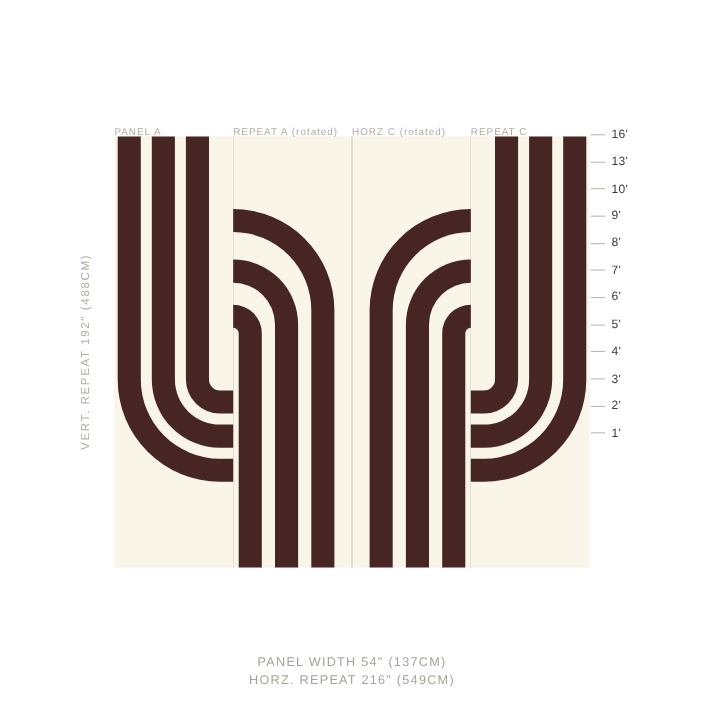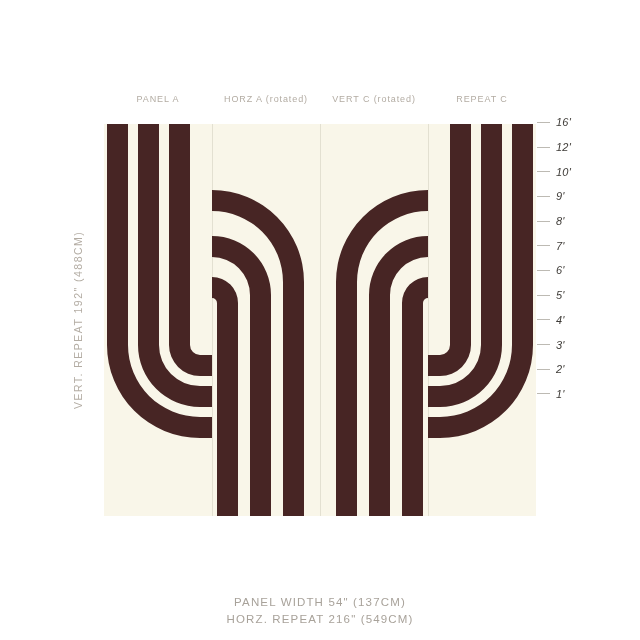--- a/index.html
+++ b/index.html
@@ -10,32 +10,31 @@
     font-family:"Liberation Sans", sans-serif;
     overflow:hidden;
   }
   
   .diagram-svg{position:absolute;left:0;top:0;}
   .panel-bg{fill:var(--panel_bg,#F9F6E9);}
   .divider{stroke:var(--divider,#E3E0D1);stroke-width:1;shape-rendering:crispEdges;}
   .stripes path{fill:var(--stripe,#472524);}
   
   .panel-label{
-    position:absolute;top:94px;width:108px;height:12px;
-    text-align:center;
+    position:absolute;top:115px;width:108px;height:12px;
     font-size:9px;letter-spacing:0.1em;
     color:var(--label_gray,#B3ACA3);
     white-space:nowrap;
   }
   .pl-0{left:104px;} .pl-1{left:212px;} .pl-2{left:320px;} .pl-3{left:428px;}
   
   .ruler{position:absolute;left:537px;top:110px;width:100px;}
   .tickrow{height:24.7px;display:flex;align-items:center;}
   .tick-line{width:13px;height:1px;background:var(--tick_line,#BDBAB3);margin-right:6px;flex:none;}
-  .tick-label{font-size:11px;color:var(--tick_label,#3E3B37);letter-spacing:0.02em;font-style:italic;}
+  .tick-label{font-size:11px;color:var(--tick_label,#3E3B37);letter-spacing:0.02em;}
   
   .vlabel{
     position:absolute;left:68px;top:124px;width:20px;height:392px;
     writing-mode:vertical-rl;transform:rotate(180deg);
     display:flex;align-items:center;justify-content:center;
     font-size:10.5px;letter-spacing:0.14em;
     color:var(--label_gray,#B3ACA3);white-space:nowrap;
   }
   
   .caption{
@@ -74,34 +73,34 @@
         <path d="M0 153 A26 26 0 0 1 26 179 V392 H5 V179 A5 5 0 0 0 0 174 Z"></path>
       </g>
     </defs>
     <use href="#pA" transform="translate(104 124)"></use>
     <use href="#pB" transform="translate(212 124)"></use>
     <use href="#pB" transform="translate(428 124) scale(-1 1)"></use>
     <use href="#pA" transform="translate(536 124) scale(-1 1)"></use>
   </svg>
 
   <div class="panel-label pl-0">PANEL A</div>
-  <div class="panel-label pl-1">HORZ A (rotated)</div>
-  <div class="panel-label pl-2">VERT C (rotated)</div>
+  <div class="panel-label pl-1">REPEAT A (rotated)</div>
+  <div class="panel-label pl-2">HORZ C (rotated)</div>
   <div class="panel-label pl-3">REPEAT C</div>
 
   <div class="vlabel">VERT. REPEAT 192" (488CM)</div>
 
   <div class="ruler">
     <div class="tickrow">
         <span class="tick-line"></span>
         <span class="tick-label">16'</span>
       </div>
     <div class="tickrow">
         <span class="tick-line"></span>
-        <span class="tick-label">12'</span>
+        <span class="tick-label">13'</span>
       </div>
     <div class="tickrow">
         <span class="tick-line"></span>
         <span class="tick-label">10'</span>
       </div>
     <div class="tickrow">
         <span class="tick-line"></span>
         <span class="tick-label">9'</span>
       </div>
     <div class="tickrow">

